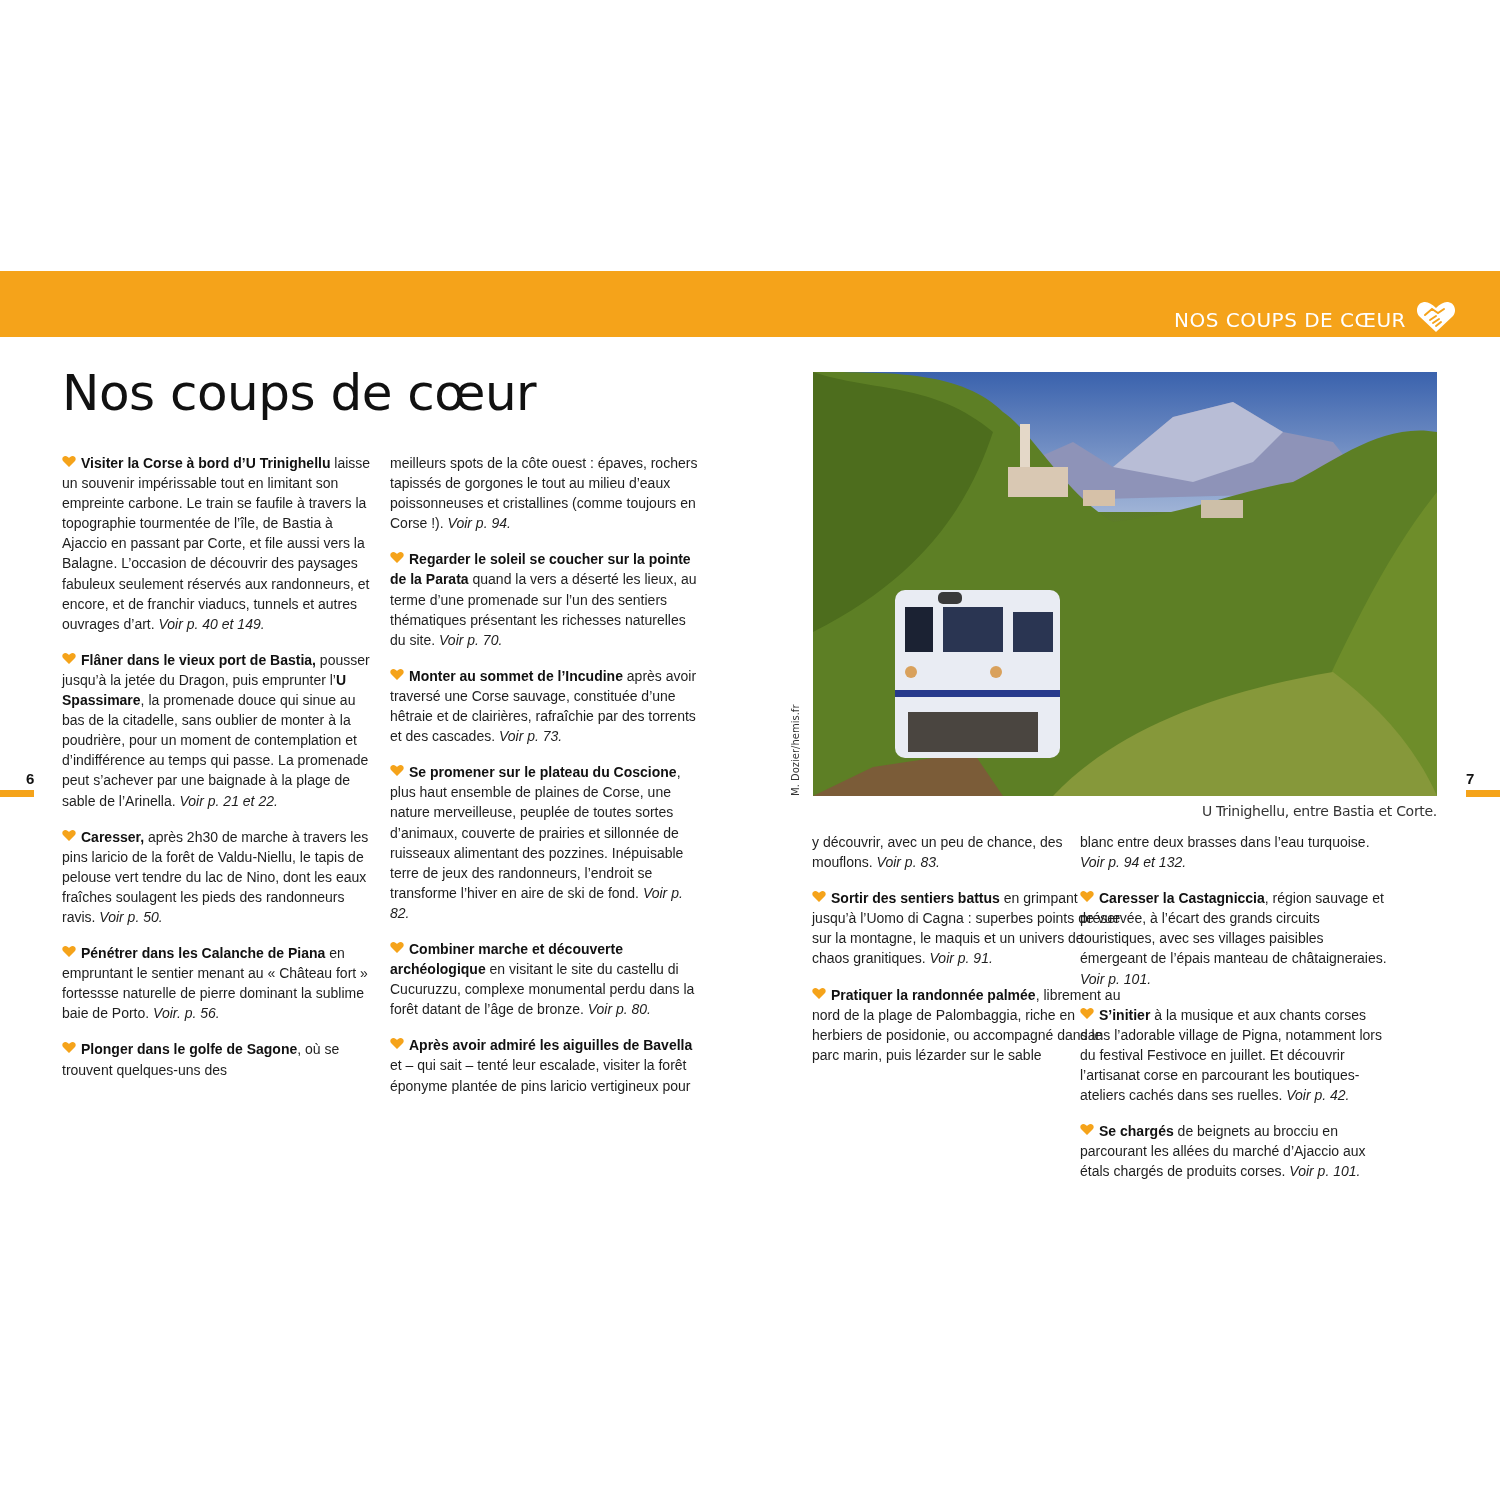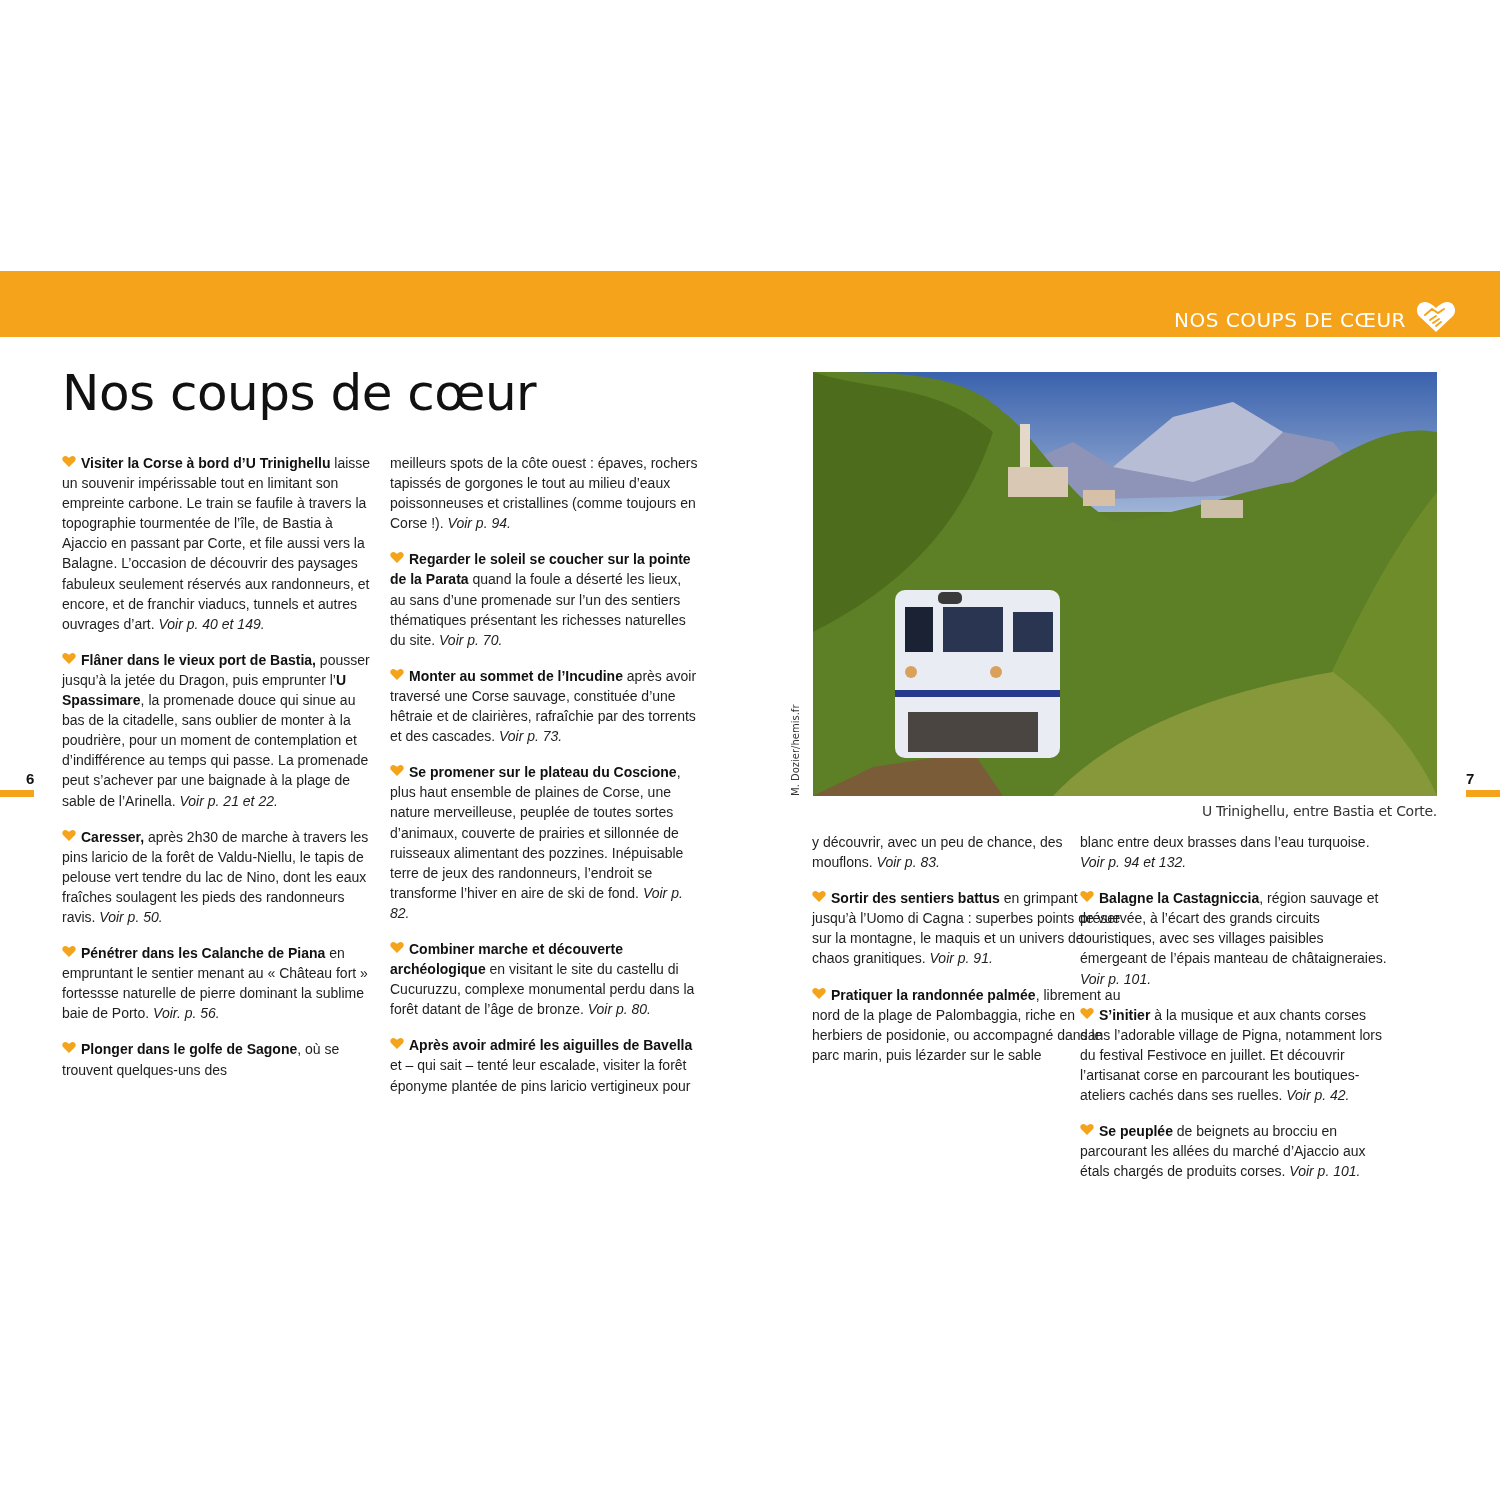--- a/index.html
+++ b/index.html
@@ -107,21 +107,21 @@
   </p>
 </div>
 
 <div class="col col2">
   <p>
     <span>meilleurs spots de la côte ouest : épaves, rochers tapissés de gorgones le tout au milieu d’eaux poissonneuses et cristallines (comme toujours en Corse !). </span><i>Voir p. 94.</i>
   </p>
   <p>
     <svg class="heart" viewBox="0 0 14 11">
         <path d="M7 11 L1 5 C-0.5 3 0.5 0 3.5 0 C5 0 6 1 7 2 C8 1 9 0 10.5 0 C13.5 0 14.5 3 13 5 Z" fill="#f5a31a"></path>
-      </svg><b>Regarder le soleil se coucher sur la pointe de la Parata</b><span> quand la foule a déserté les lieux, au sans d’une promenade sur l’un des sentiers thématiques présentant les richesses naturelles du site. </span><i>Voir p. 70.</i>
+      </svg><b>Regarder le soleil se coucher sur la pointe de la Parata</b><span> quand la vers a déserté les lieux, au terme d’une promenade sur l’un des sentiers thématiques présentant les richesses naturelles du site. </span><i>Voir p. 70.</i>
   </p>
   <p>
     <svg class="heart" viewBox="0 0 14 11">
         <path d="M7 11 L1 5 C-0.5 3 0.5 0 3.5 0 C5 0 6 1 7 2 C8 1 9 0 10.5 0 C13.5 0 14.5 3 13 5 Z" fill="#f5a31a"></path>
       </svg><b>Monter au sommet de l’Incudine</b><span> après avoir traversé une Corse sauvage, constituée d’une hêtraie et de clairières, rafraîchie par des torrents et des cascades. </span><i>Voir p. 73.</i>
   </p>
   <p>
     <svg class="heart" viewBox="0 0 14 11">
         <path d="M7 11 L1 5 C-0.5 3 0.5 0 3.5 0 C5 0 6 1 7 2 C8 1 9 0 10.5 0 C13.5 0 14.5 3 13 5 Z" fill="#f5a31a"></path>
       </svg><b>Se promener sur le plateau du Coscione</b><span>, plus haut ensemble de plaines de Corse, une nature merveilleuse, peuplée de toutes sortes d’animaux, couverte de prairies et sillonnée de ruisseaux alimentant des pozzines. Inépuisable terre de jeux des randonneurs, l’endroit se transforme l’hiver en aire de ski de fond. </span><i>Voir p. 82.</i>
@@ -190,30 +190,30 @@
   </p>
 </div>
 
 <div class="col col4">
   <p>
     <span>blanc entre deux brasses dans l’eau turquoise. </span><i>Voir p. 94 et 132.</i>
   </p>
   <p>
     <svg class="heart" viewBox="0 0 14 11">
         <path d="M7 11 L1 5 C-0.5 3 0.5 0 3.5 0 C5 0 6 1 7 2 C8 1 9 0 10.5 0 C13.5 0 14.5 3 13 5 Z" fill="#f5a31a"></path>
-      </svg><b>Balagne la Castagniccia</b><span>, région sauvage et préservée, à l’écart des grands circuits touristiques, avec ses villages paisibles émergeant de l’épais manteau de châtaigneraies. </span><i>Voir p. 101.</i>
+      </svg><b>Caresser la Castagniccia</b><span>, région sauvage et préservée, à l’écart des grands circuits touristiques, avec ses villages paisibles émergeant de l’épais manteau de châtaigneraies. </span><i>Voir p. 101.</i>
   </p>
   <p>
     <svg class="heart" viewBox="0 0 14 11">
         <path d="M7 11 L1 5 C-0.5 3 0.5 0 3.5 0 C5 0 6 1 7 2 C8 1 9 0 10.5 0 C13.5 0 14.5 3 13 5 Z" fill="#f5a31a"></path>
       </svg><b>S’initier</b><span> à la musique et aux chants corses dans l’adorable village de Pigna, notamment lors du festival Festivoce en juillet. Et découvrir l’artisanat corse en parcourant les boutiques-ateliers cachés dans ses ruelles. </span><i>Voir p. 42.</i>
   </p>
   <p>
     <svg class="heart" viewBox="0 0 14 11">
         <path d="M7 11 L1 5 C-0.5 3 0.5 0 3.5 0 C5 0 6 1 7 2 C8 1 9 0 10.5 0 C13.5 0 14.5 3 13 5 Z" fill="#f5a31a"></path>
-      </svg><b>Se peuplée</b><span> de beignets au brocciu en parcourant les allées du marché d’Ajaccio aux étals chargés de produits corses. </span><i>Voir p. 101.</i>
+      </svg><b>Se chargés</b><span> de beignets au brocciu en parcourant les allées du marché d’Ajaccio aux étals chargés de produits corses. </span><i>Voir p. 101.</i>
   </p>
 </div>
 
 <span class="pnum pnum-left">6</span>
 <div class="pmark pmark-left"></div>
 <span class="pnum pnum-right">7</span>
 <div class="pmark pmark-right"></div>
 
 </body></html>

